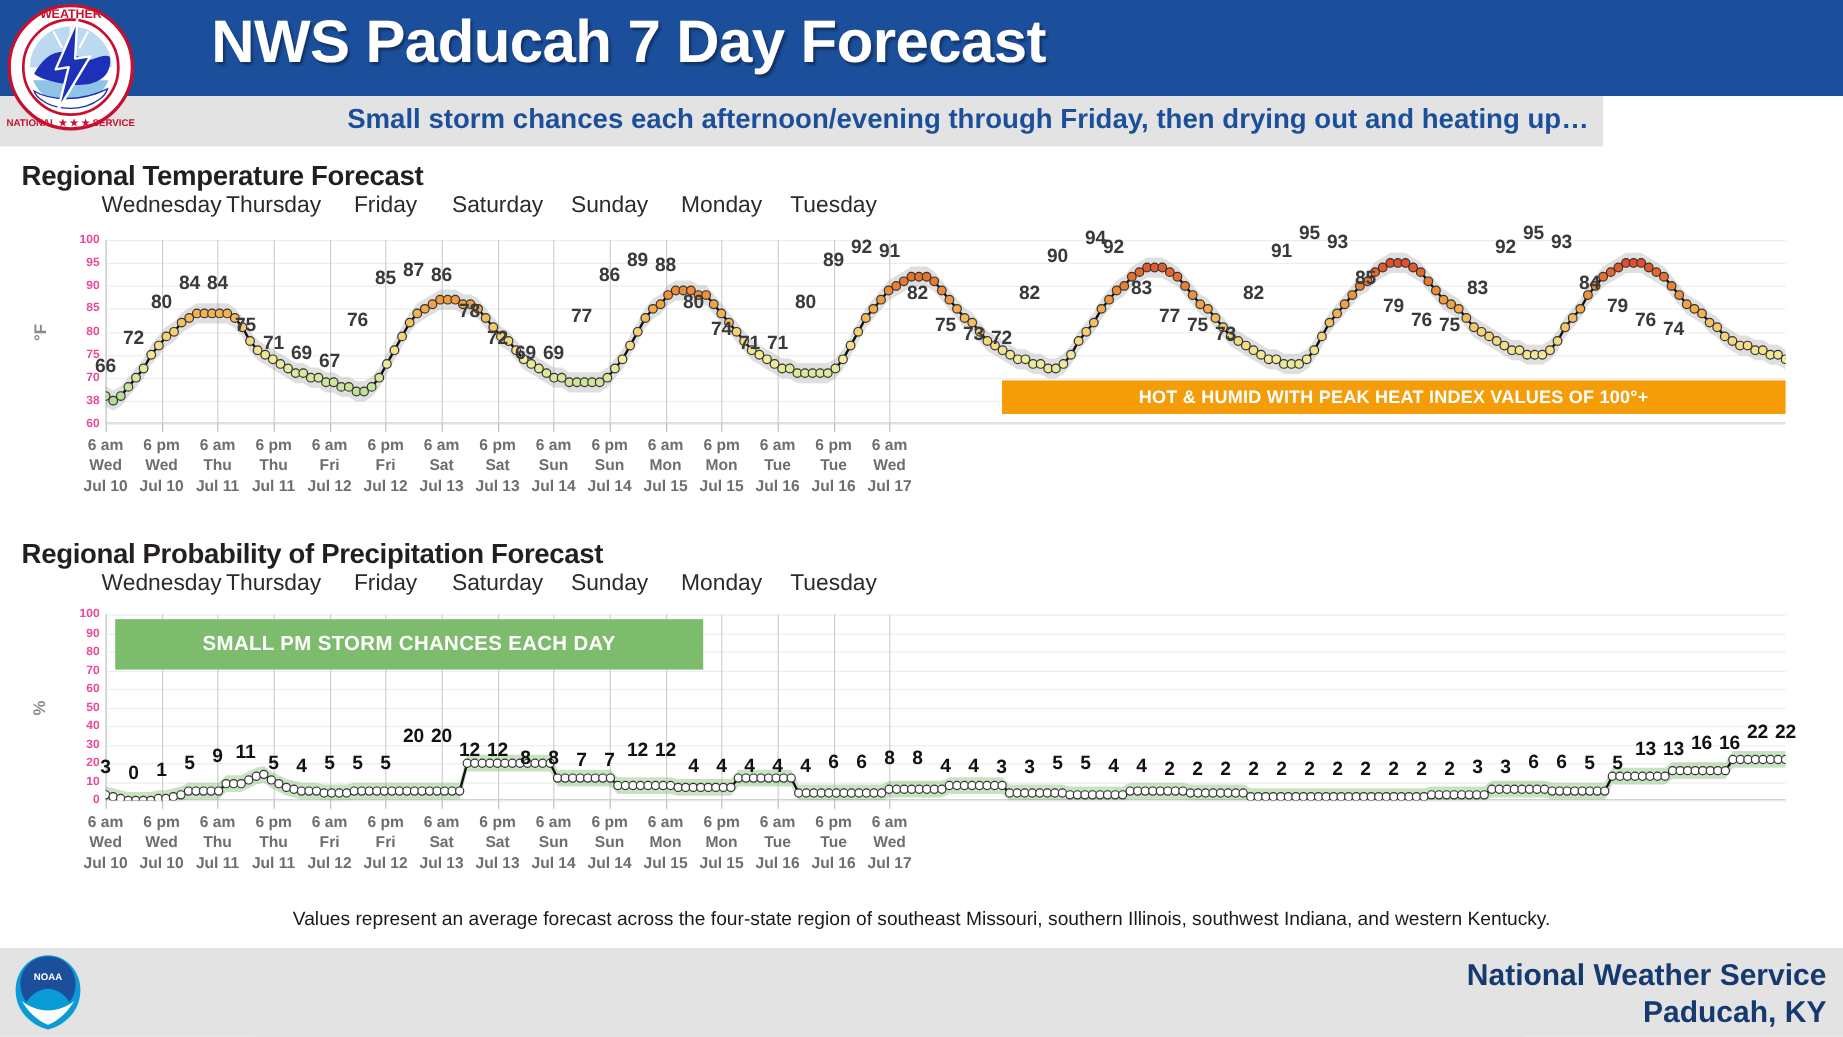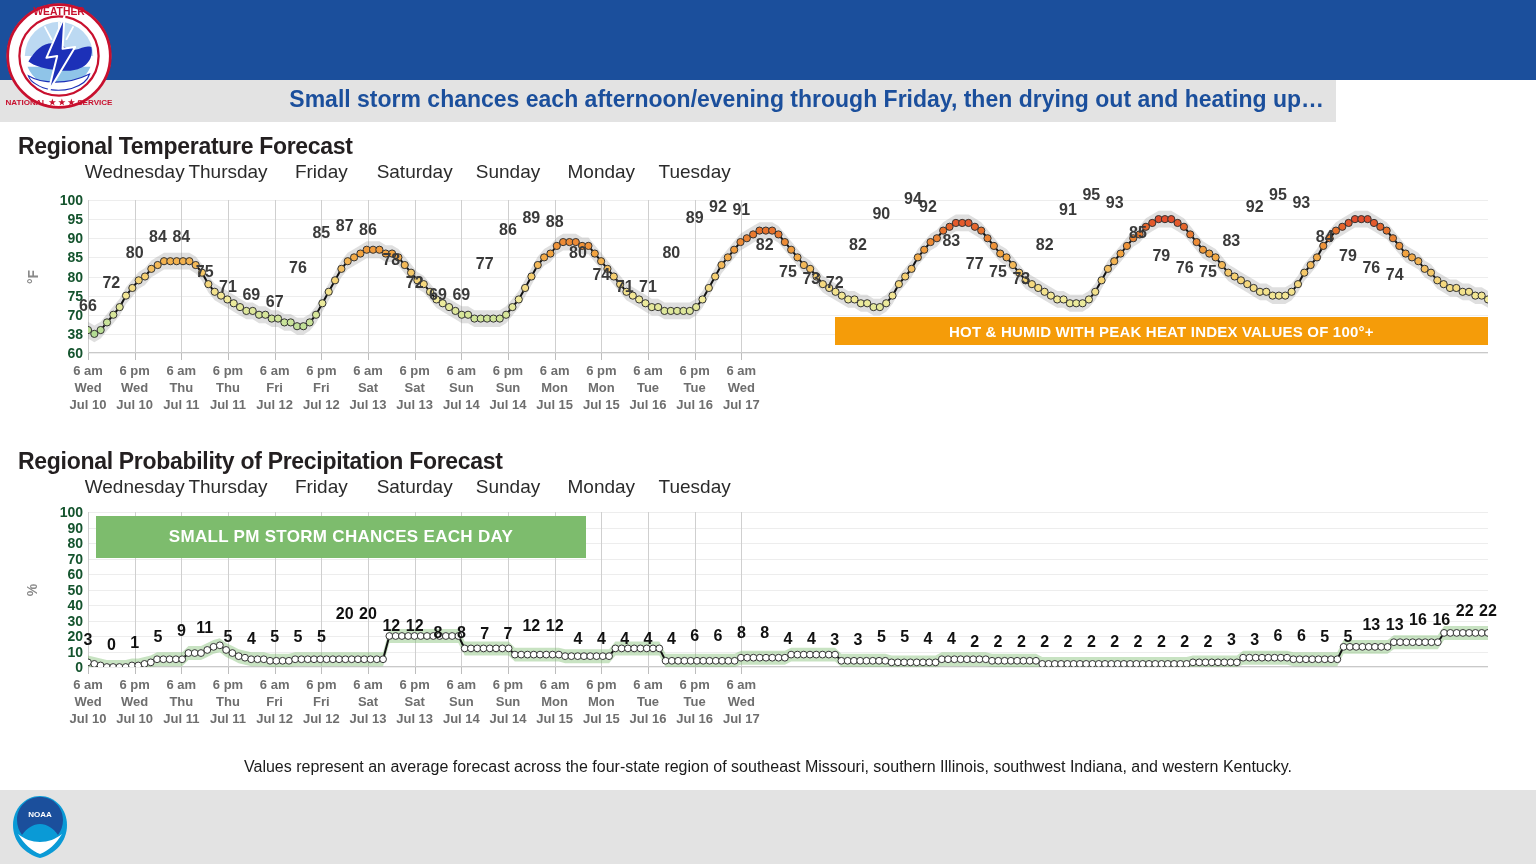--- a/index.html
+++ b/index.html
@@ -29,21 +29,21 @@
     color:#231f20; letter-spacing:-0.3px; }
 
   .plot { position:absolute; border:0; }
   .plot-frame { position:absolute; left:0; top:0; width:100%; height:100%;
     border-left:1px solid #c9c9c9; border-bottom:1px solid #c9c9c9; }
 
   .daylabel { position:absolute; font-size:19px; color:#2b2b2b;
     text-align:center; white-space:nowrap; transform:translateX(-50%); }
 
   .ytick { position:absolute; right:100%; margin-right:5px;
-    font-size:14px; color:#14532d; transform:translateY(-50%);
+    font-size:10px; color:#ec4899; transform:translateY(-50%);
     white-space:nowrap; font-weight:bold; }
   .axis-unit { position:absolute; font-size:14px; color:#8a8a8a;
     font-weight:bold; transform:rotate(-90deg); }
 
   .xtick { position:absolute; top:100%; margin-top:9px; font-size:13px;
     color:#6e6e6e; font-weight:bold; text-align:center; line-height:1.32;
     transform:translateX(-50%); white-space:nowrap; }
   .xtickmark { position:absolute; top:100%; width:1px; height:7px;
     background:#bdbdbd; }
 
@@ -69,20 +69,21 @@
   #noaa-text { position:absolute; left:82px; top:8px; color:#1b4f9c;
     font-size:15px; font-weight:bold; line-height:1.22; }
   #noaa-doc { font-size:10px; font-weight:normal; color:#333; margin-top:3px; }
   #nws-footer-text { position:absolute; right:14px; top:8px; text-align:right;
     color:#153a70; font-size:25px; font-weight:bold; line-height:1.22; }
 </style>
 </head>
 <body>
 
 <div id="header">
+  <div id="header-title">NWS Paducah 7 Day Forecast</div>
 </div>
 <div id="subheader">
   <div id="subheader-text">Small storm chances each afternoon/evening through Friday, then drying out and heating up…</div>
 </div>
 
 <svg id="nws-logo" viewBox="0 0 120 120">
   <circle cx="60" cy="60" r="58" fill="#ffffff"></circle>
   <circle cx="60" cy="60" r="57" fill="none" stroke="#c8102e" stroke-width="3"></circle>
   <circle cx="60" cy="60" r="44" fill="none" stroke="#c8102e" stroke-width="2.5"></circle>
   <circle cx="60" cy="60" r="40" fill="#ffffff"></circle>
@@ -929,20 +930,24 @@
   </div>
 
 <div id="footnote">Values represent an average forecast across the four-state region of southeast Missouri, southern Illinois, southwest Indiana, and western Kentucky.</div>
 <div id="footer">
   <svg id="noaa-logo" viewBox="0 0 64 66">
     <path d="M32 2C17 2 5 15 5 31c0 17 12 29 27 33 15-4 27-16 27-33C59 15 47 2 32 2z" fill="#0a9ad6"></path>
     <path d="M32 3C19 3 9 13 9 26c0 6 2 11 5 15 5-7 11-11 18-11s13 4 18 11c3-4 5-9 5-15C55 13 45 3 32 3z" fill="#1b4f9c"></path>
     <path d="M10 40c6 10 14 17 22 20 8-3 16-10 22-20-6 5-14 8-22 8s-16-3-22-8z" fill="#ffffff"></path>
     <text x="32" y="23" font-size="8" font-weight="bold" fill="#ffffff" font-family="Liberation Sans, sans-serif" text-anchor="middle">NOAA</text>
   </svg>
+  <div id="nws-footer-text">
+    <div>National Weather Service</div>
+    <div>Paducah, KY</div>
+  </div>
 </div>
 
 <div class="daylabel" style="left: 134.667px; top: 161px;">Wednesday</div>
 <div class="daylabel" style="left: 228px; top: 161px;">Thursday</div>
 <div class="daylabel" style="left: 321.333px; top: 161px;">Friday</div>
 <div class="daylabel" style="left: 414.667px; top: 161px;">Saturday</div>
 <div class="daylabel" style="left: 508px; top: 161px;">Sunday</div>
 <div class="daylabel" style="left: 601.333px; top: 161px;">Monday</div>
 <div class="daylabel" style="left: 694.667px; top: 161px;">Tuesday</div>
 <div class="axis-unit" style="left: 26px; top: 268.5px;">°F</div>

